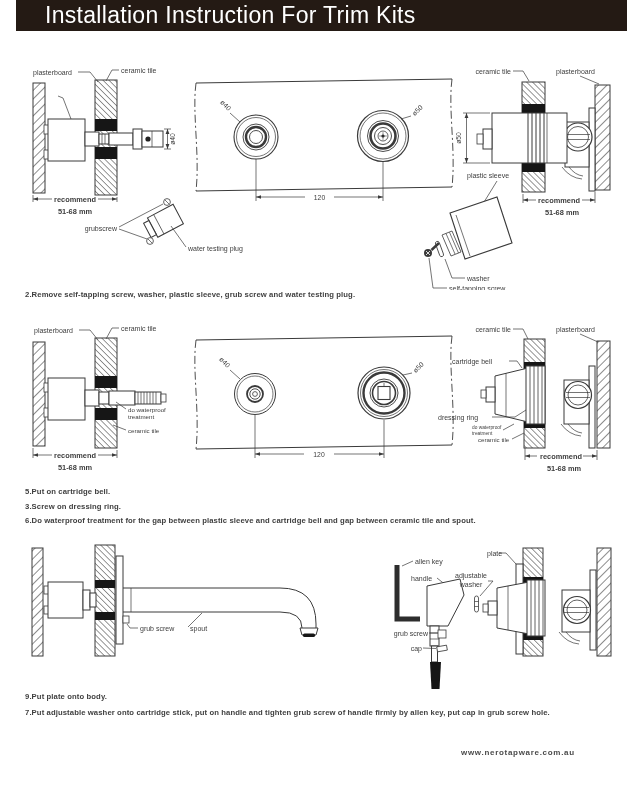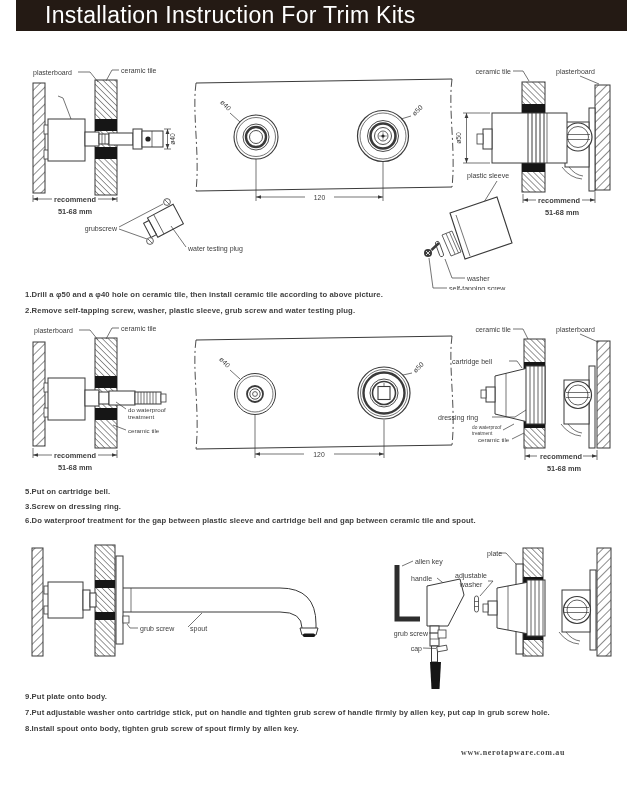--- a/index.html
+++ b/index.html
@@ -10,21 +10,21 @@
                color:#ffffff;letter-spacing:.3px;}
   svg.diag{position:absolute;left:0;}
   #d1{top:55px}#d2{top:320px}#d3{top:540px}
   .steps{position:absolute;left:25px;width:600px;white-space:nowrap;color:#3f3f3f;
          font-size:7.7px;font-weight:bold;letter-spacing:.1px;}
   .steps p{margin:0;}
   #st1{top:287px}#st1 p{line-height:15.8px}
   #st2{top:485px}#st2 p{line-height:14.6px}
   #st3{top:689px}#st3 p{line-height:15.8px}
   .footer{position:absolute;left:461px;top:748px;font-size:8px;font-weight:bold;
-          letter-spacing:.7px;color:#4a4a4a;font-family:Liberation Serif, serif;}
+          letter-spacing:.7px;color:#4a4a4a;}
   
   .ln{fill:none;stroke:#3a3a3a;stroke-width:1;}
   .lnt{fill:none;stroke:#3a3a3a;stroke-width:.7;}
   .fw{fill:#fff;stroke:#3a3a3a;stroke-width:1;}
   .fwt{fill:#fff;stroke:#3a3a3a;stroke-width:.8;}
   .blk{fill:#161616;stroke:none;}
   .arr{fill:#3a3a3a;stroke:none;}
   .wbg{fill:#fff;stroke:none;}
   .brk{fill:none;stroke:#3a3a3a;stroke-width:.9;stroke-dasharray:8 3 2 3;}
   svg text{fill:#3d3d3d;}
@@ -218,21 +218,20 @@
         <line x1="582" y1="145" x2="595" y2="145" class="lnt"></line>
         <polygon points="523,145 528,143.2 528,146.8" class="arr"></polygon>
         <polygon points="595,145 590,143.2 590,146.8" class="arr"></polygon>
         <text class="rec" x="559" y="148" text-anchor="middle">recommend</text>
         <text class="rec" x="562" y="160" text-anchor="middle">51-68 mm</text>
       </g>
     </g>
   </svg>
 
   <div class="steps" id="st1">
-    <p>1.Drill a φ50 and a φ40 hole on ceramic tile, then install ceramic tile according to above picture.</p>
     <p>2.Remove self-tapping screw, washer, plastic sleeve, grub screw and water testing plug.</p>
   </div>
 
   <svg id="d2" class="diag" width="627" height="160" viewBox="0 0 627 160">
     <defs>
       <pattern id="pbB" width="6" height="6" patternUnits="userSpaceOnUse" patternTransform="rotate(45)">
         <line x1="0" y1="0" x2="0" y2="6" stroke="#6f6f6f" stroke-width="1.6"></line>
       </pattern>
       <pattern id="ctB" width="4.2" height="4.2" patternUnits="userSpaceOnUse" patternTransform="rotate(-45)">
         <line x1="0" y1="0" x2="0" y2="4.2" stroke="#5f5f5f" stroke-width="1.3"></line>
@@ -467,18 +466,17 @@
         <line x1="535" y1="40" x2="535" y2="96" stroke="#3a3a3a" stroke-width=".8"></line>
         <line x1="539" y1="40" x2="539" y2="96" stroke="#3a3a3a" stroke-width=".8"></line>
         <line x1="543" y1="40" x2="543" y2="96" stroke="#3a3a3a" stroke-width=".8"></line>
       </g>
     </g>
   </svg>
 
   <div class="steps" id="st3">
     <p>9.Put plate onto body.</p>
     <p>7.Put adjustable washer onto cartridge stick, put on handle and tighten grub screw of handle firmly by allen key, put cap in grub screw hole.</p>
-    <p>8.Install spout onto body, tighten grub screw of spout firmly by allen key.</p>
   </div>
 
   <div class="footer">www.nerotapware.com.au</div>
 
 </div>
 
 </body></html>

